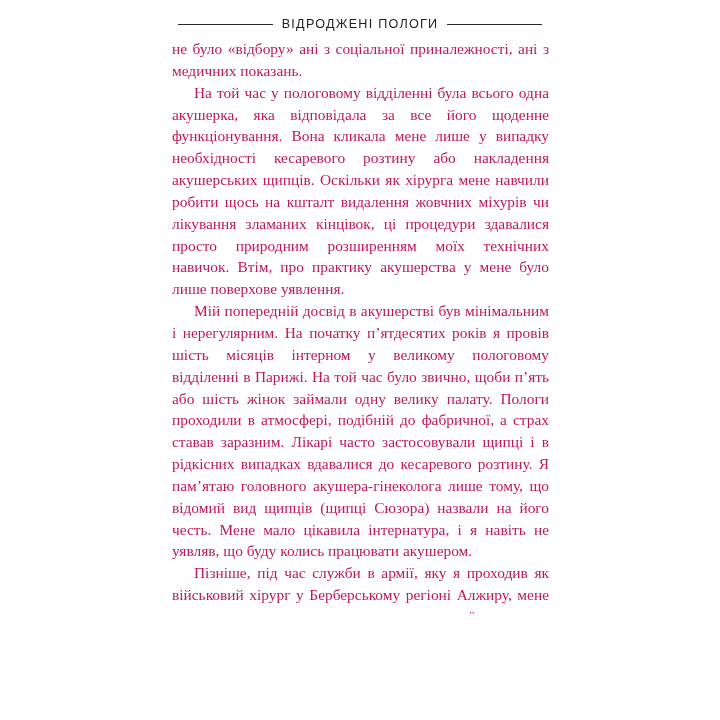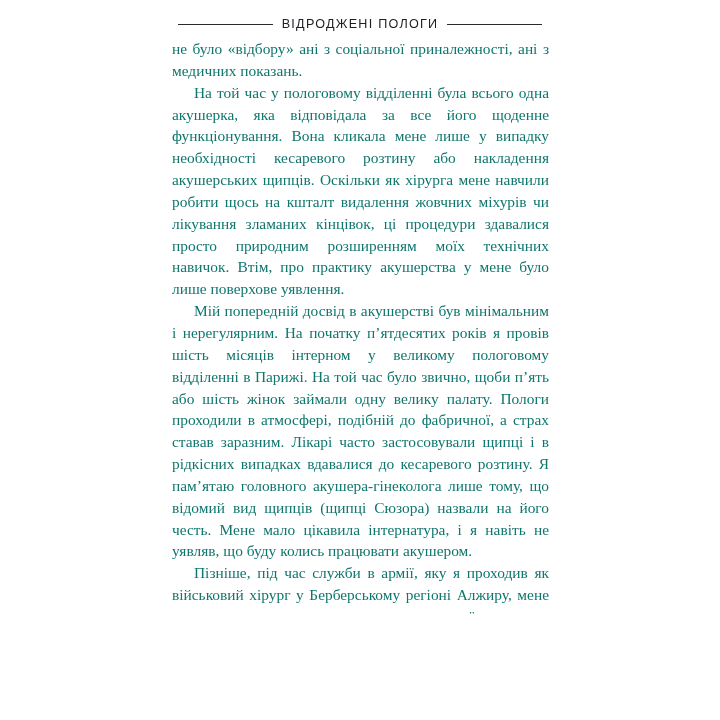--- a/index.html
+++ b/index.html
@@ -50,21 +50,21 @@
     left: 172px;
     top: 38px;
     width: 377px;
   }
   .para {
     margin: 0;
     text-align: justify;
     text-justify: inter-word;
     font-size: 15.4px;
     line-height: 21.85px;
-    color: #0f766e;
+    color: #be185d;
     hyphens: none;
     word-spacing: 0.1px;
   }
   .para.indent {
     text-indent: 22px;
   }
   .para.cont {
     text-indent: 0;
   }
 

